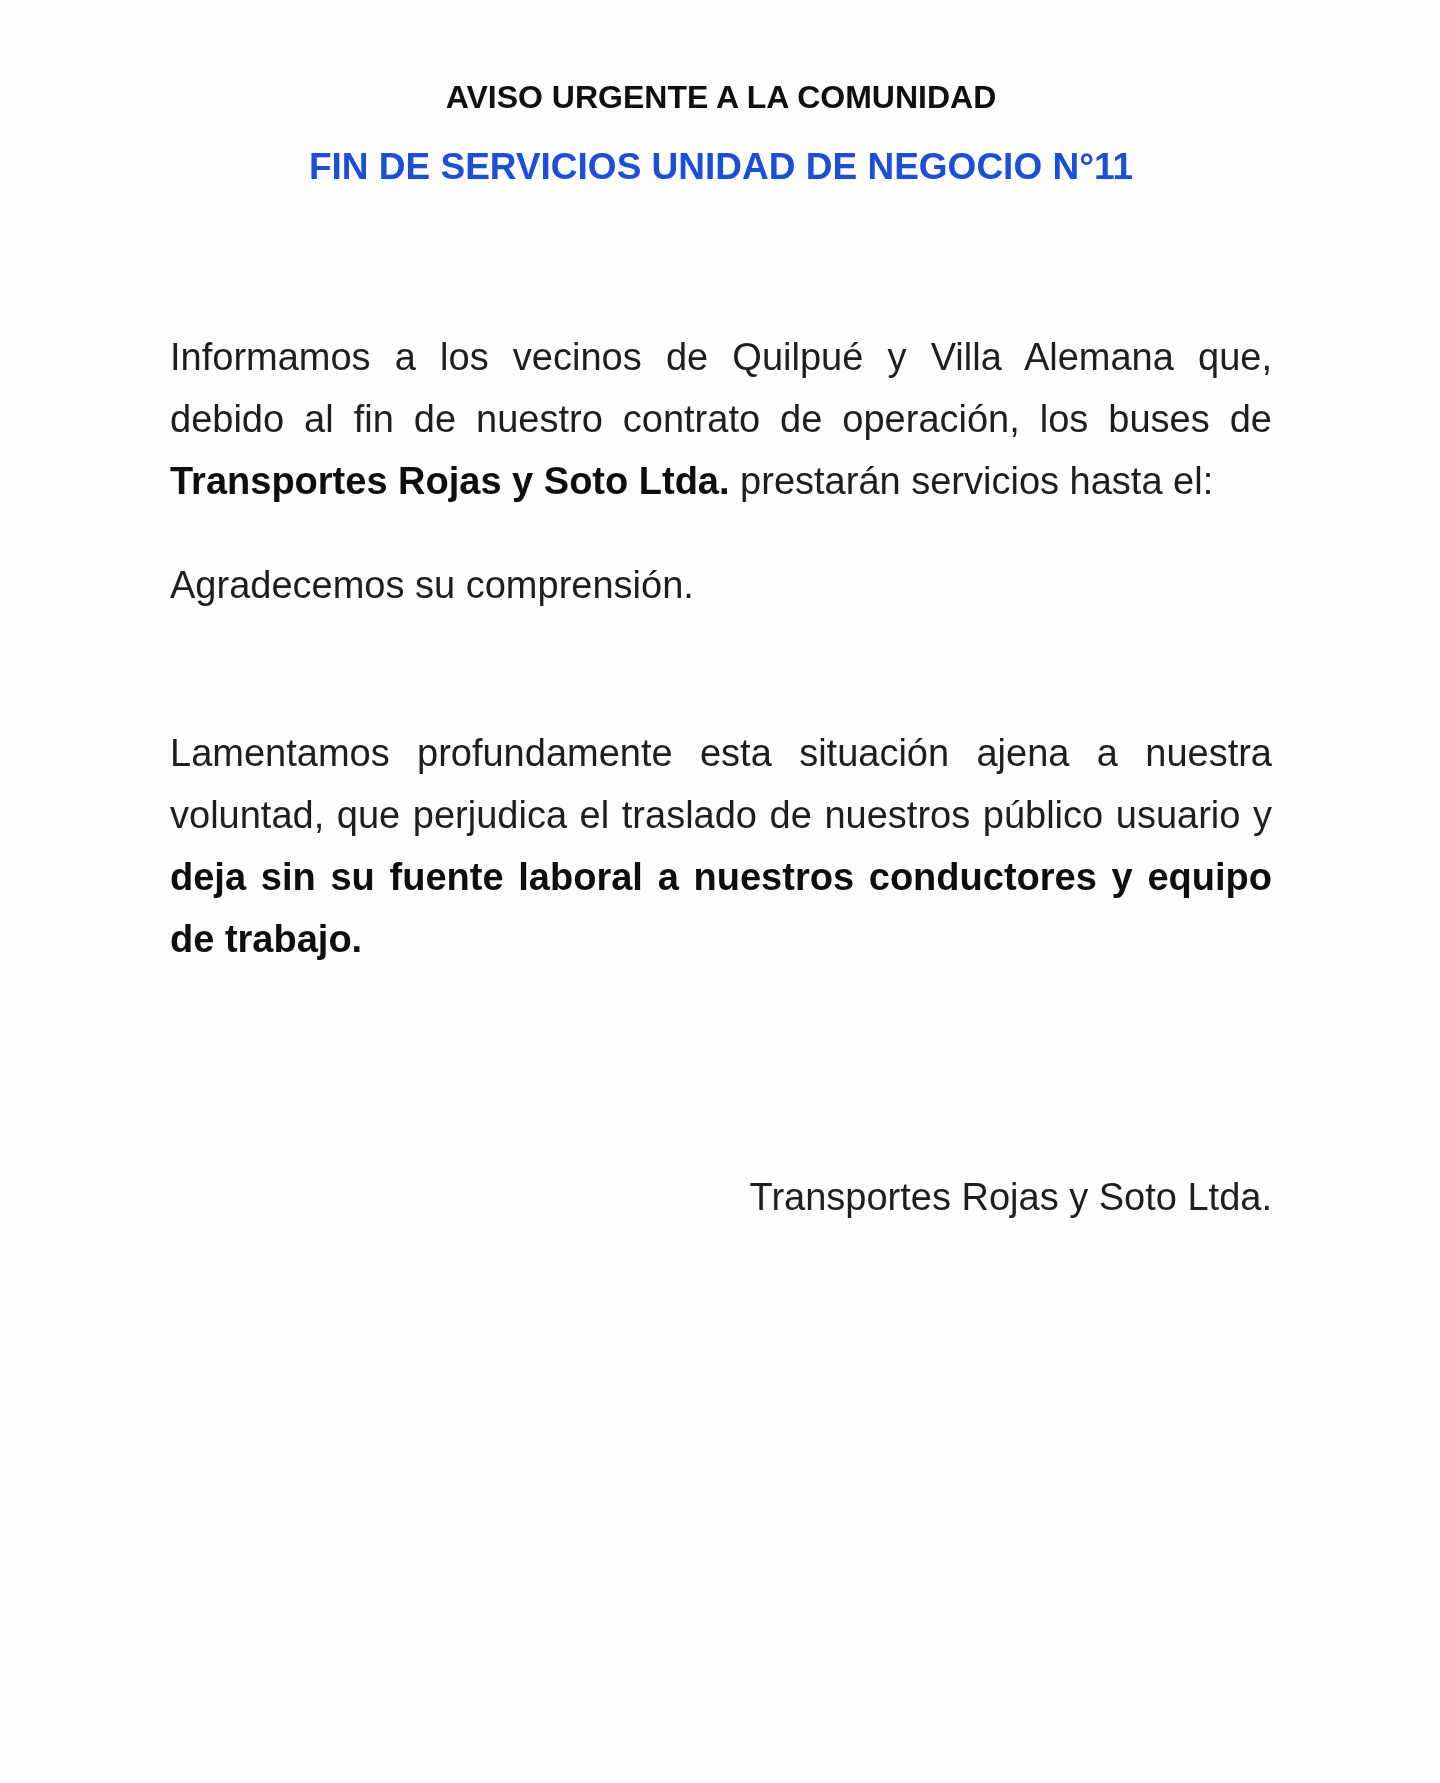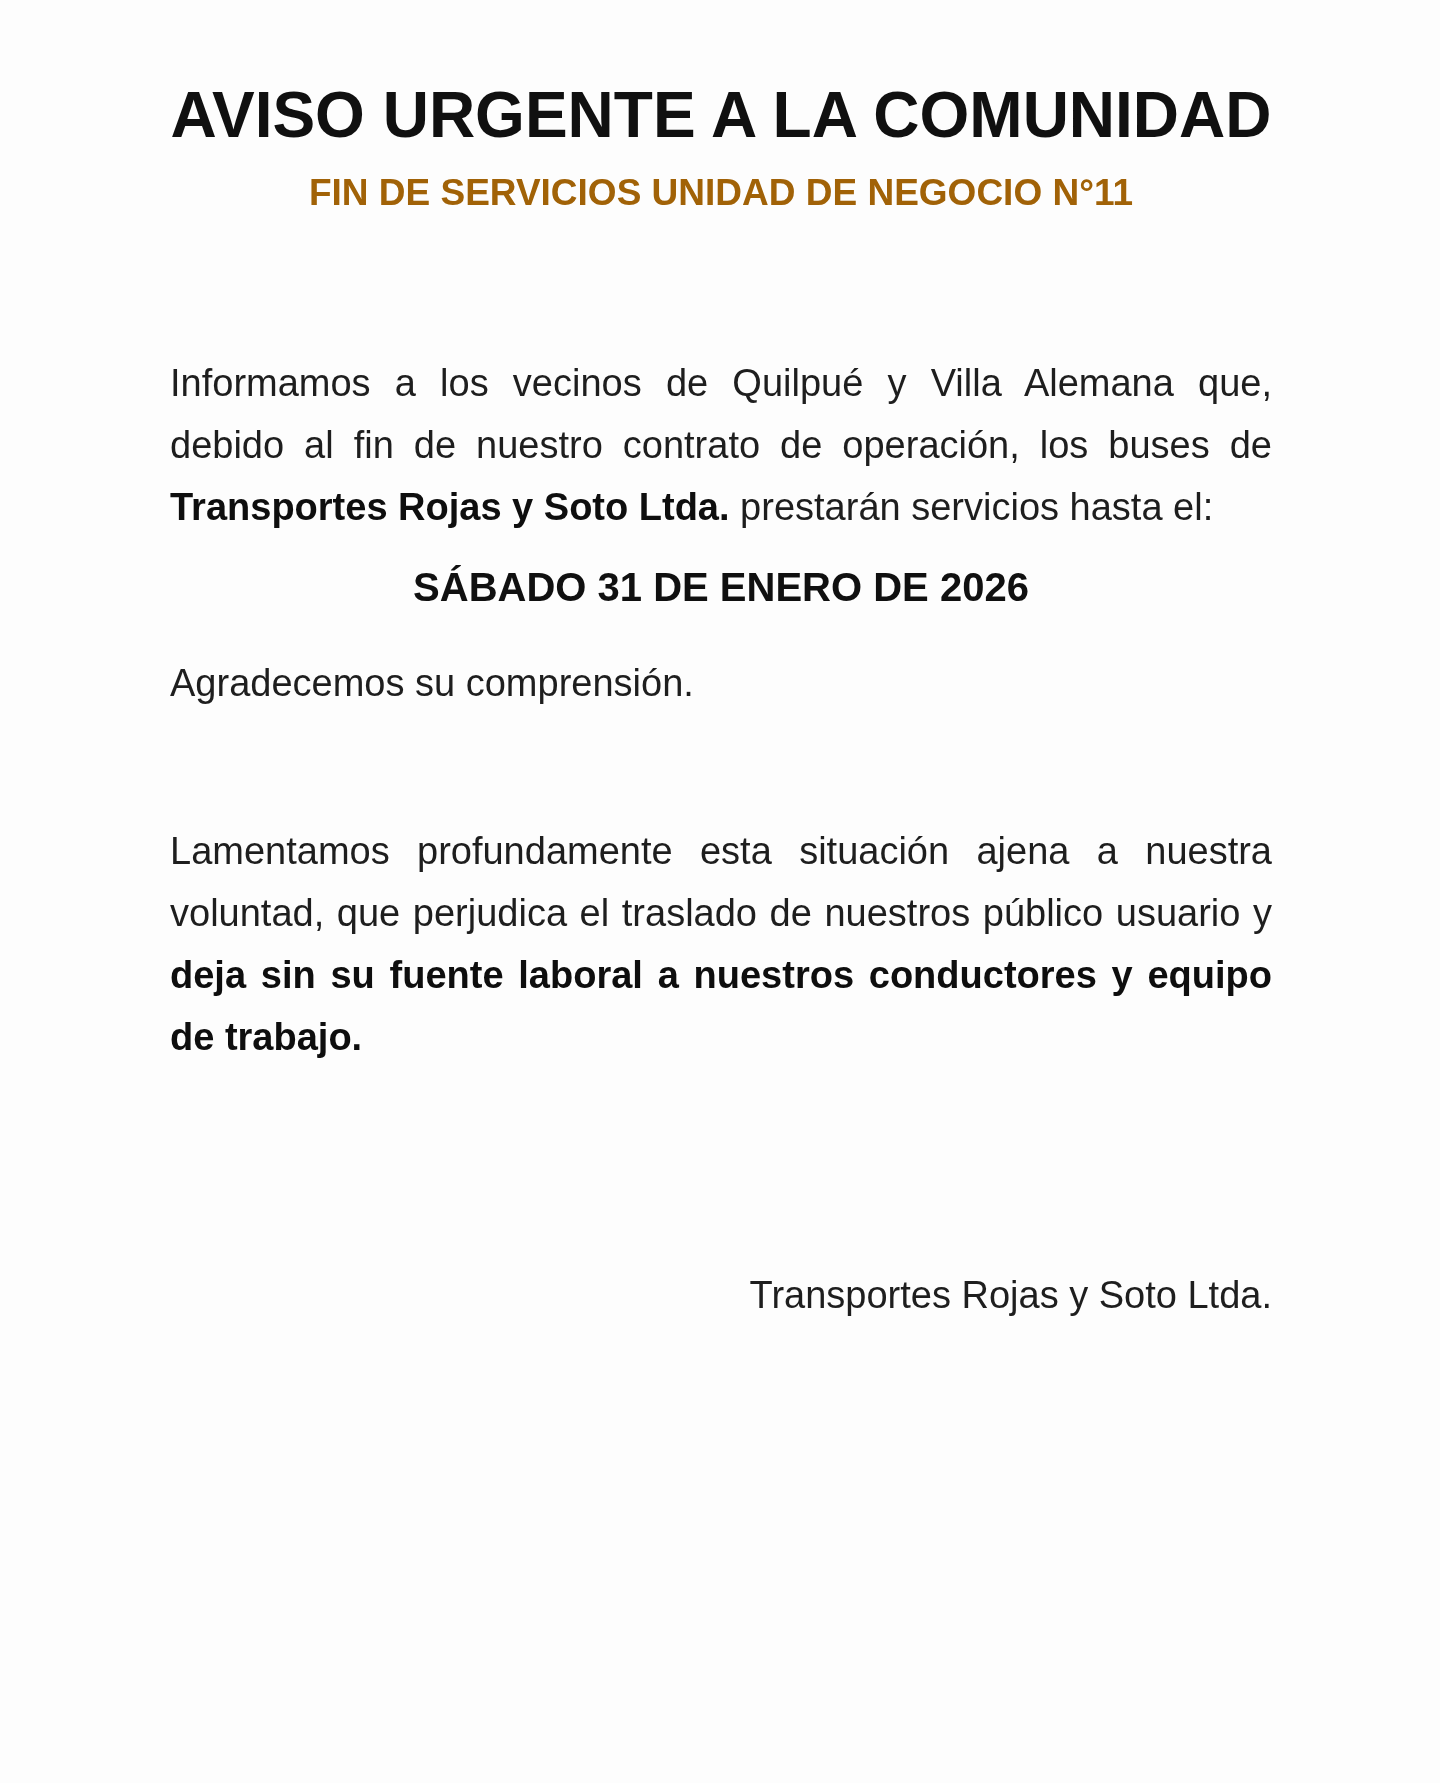--- a/index.html
+++ b/index.html
@@ -13,33 +13,33 @@
     height: 1783px;
     box-sizing: border-box;
     background: #fdfdfd;
     color: #1e1e1e;
     font-family: "Liberation Sans", sans-serif;
     padding: 80px 168px 0 170px;
     overflow: hidden;
   }
   .doc-title {
     margin: 0;
-    font-size: 64px;
+    font-size: 32px;
     line-height: 1.12;
     font-weight: 700;
     text-align: center;
     color: #101010;
   }
   .doc-subtitle {
-    margin: 20px 0 0 0;
+    margin: 30px 0 0 0;
     font-size: 37px;
     line-height: 1.15;
     font-weight: 700;
     text-align: center;
-    color: #a16207;
+    color: #1d4ed8;
   }
   .body-par {
     margin: 0;
     font-size: 38px;
     line-height: 62px;
     text-align: justify;
     color: #1e1e1e;
   }
   .body-par b {
     font-weight: 700;
@@ -72,21 +72,20 @@
 <body>
 
 <div class="page">
 
   <h1 class="doc-title">AVISO URGENTE A LA COMUNIDAD</h1>
 
   <h2 class="doc-subtitle">FIN DE SERVICIOS UNIDAD DE NEGOCIO N°11</h2>
 
   <p class="body-par par-intro"><span>Informamos a los vecinos de Quilpué y Villa Alemana que, debido al fin de nuestro contrato de operación, los buses de </span><b>Transportes Rojas y Soto Ltda.</b><span> prestarán servicios hasta el:</span></p>
 
-  <p class="deadline">SÁBADO 31 DE ENERO DE 2026</p>
 
 
   <p class="body-par closing">Agradecemos su comprensión.</p>
 
   <p class="body-par par-regret"><span>Lamentamos profundamente esta situación ajena a nuestra voluntad, que perjudica el traslado de nuestros público usuario y </span><b>deja sin su fuente laboral a nuestros conductores y equipo de trabajo.</b><span></span></p>
 
   <div class="signature">Transportes Rojas y Soto Ltda.</div>
 
 </div>
 

